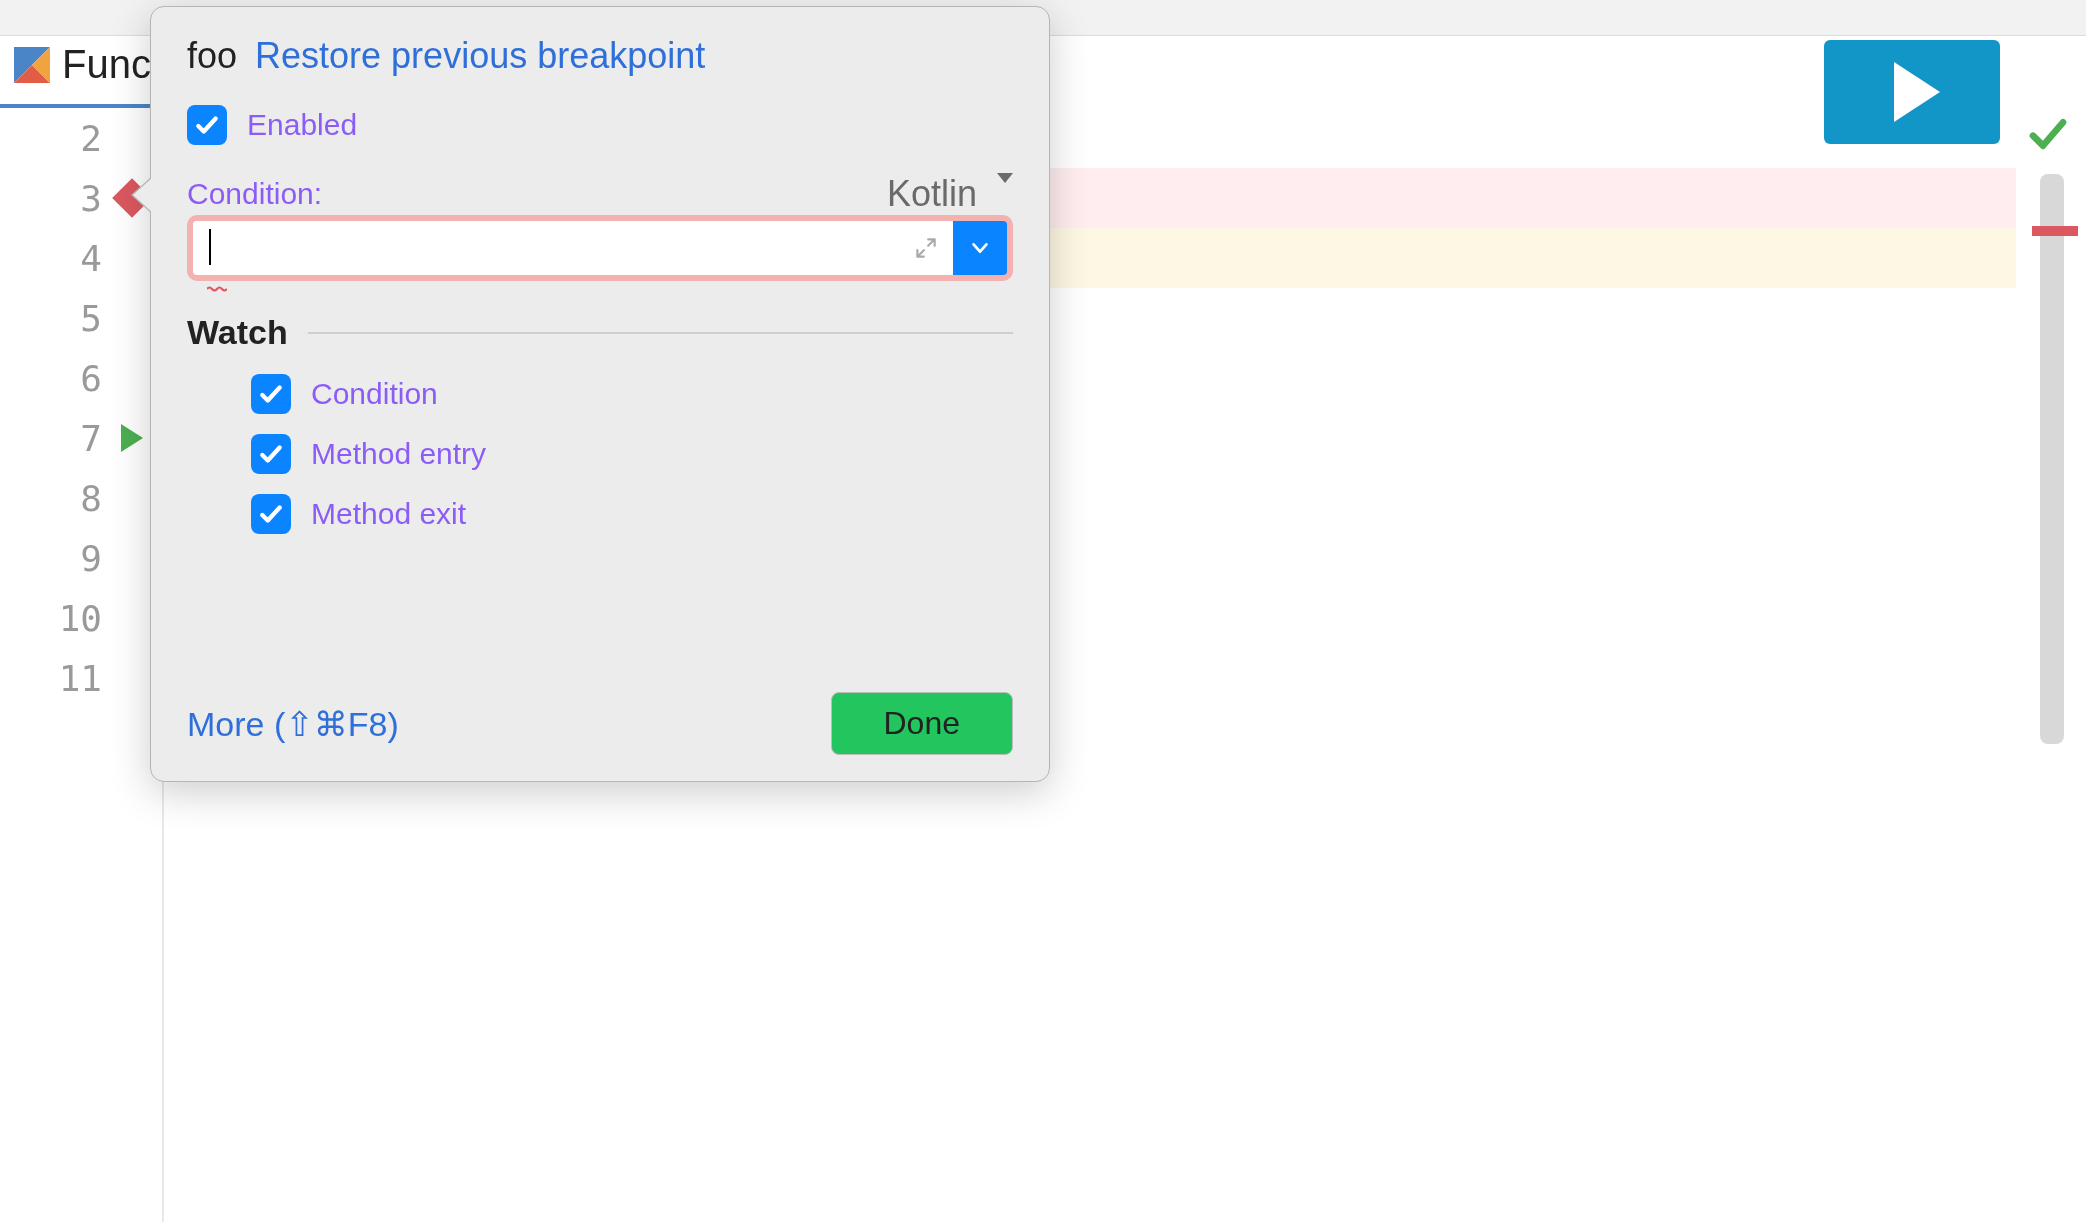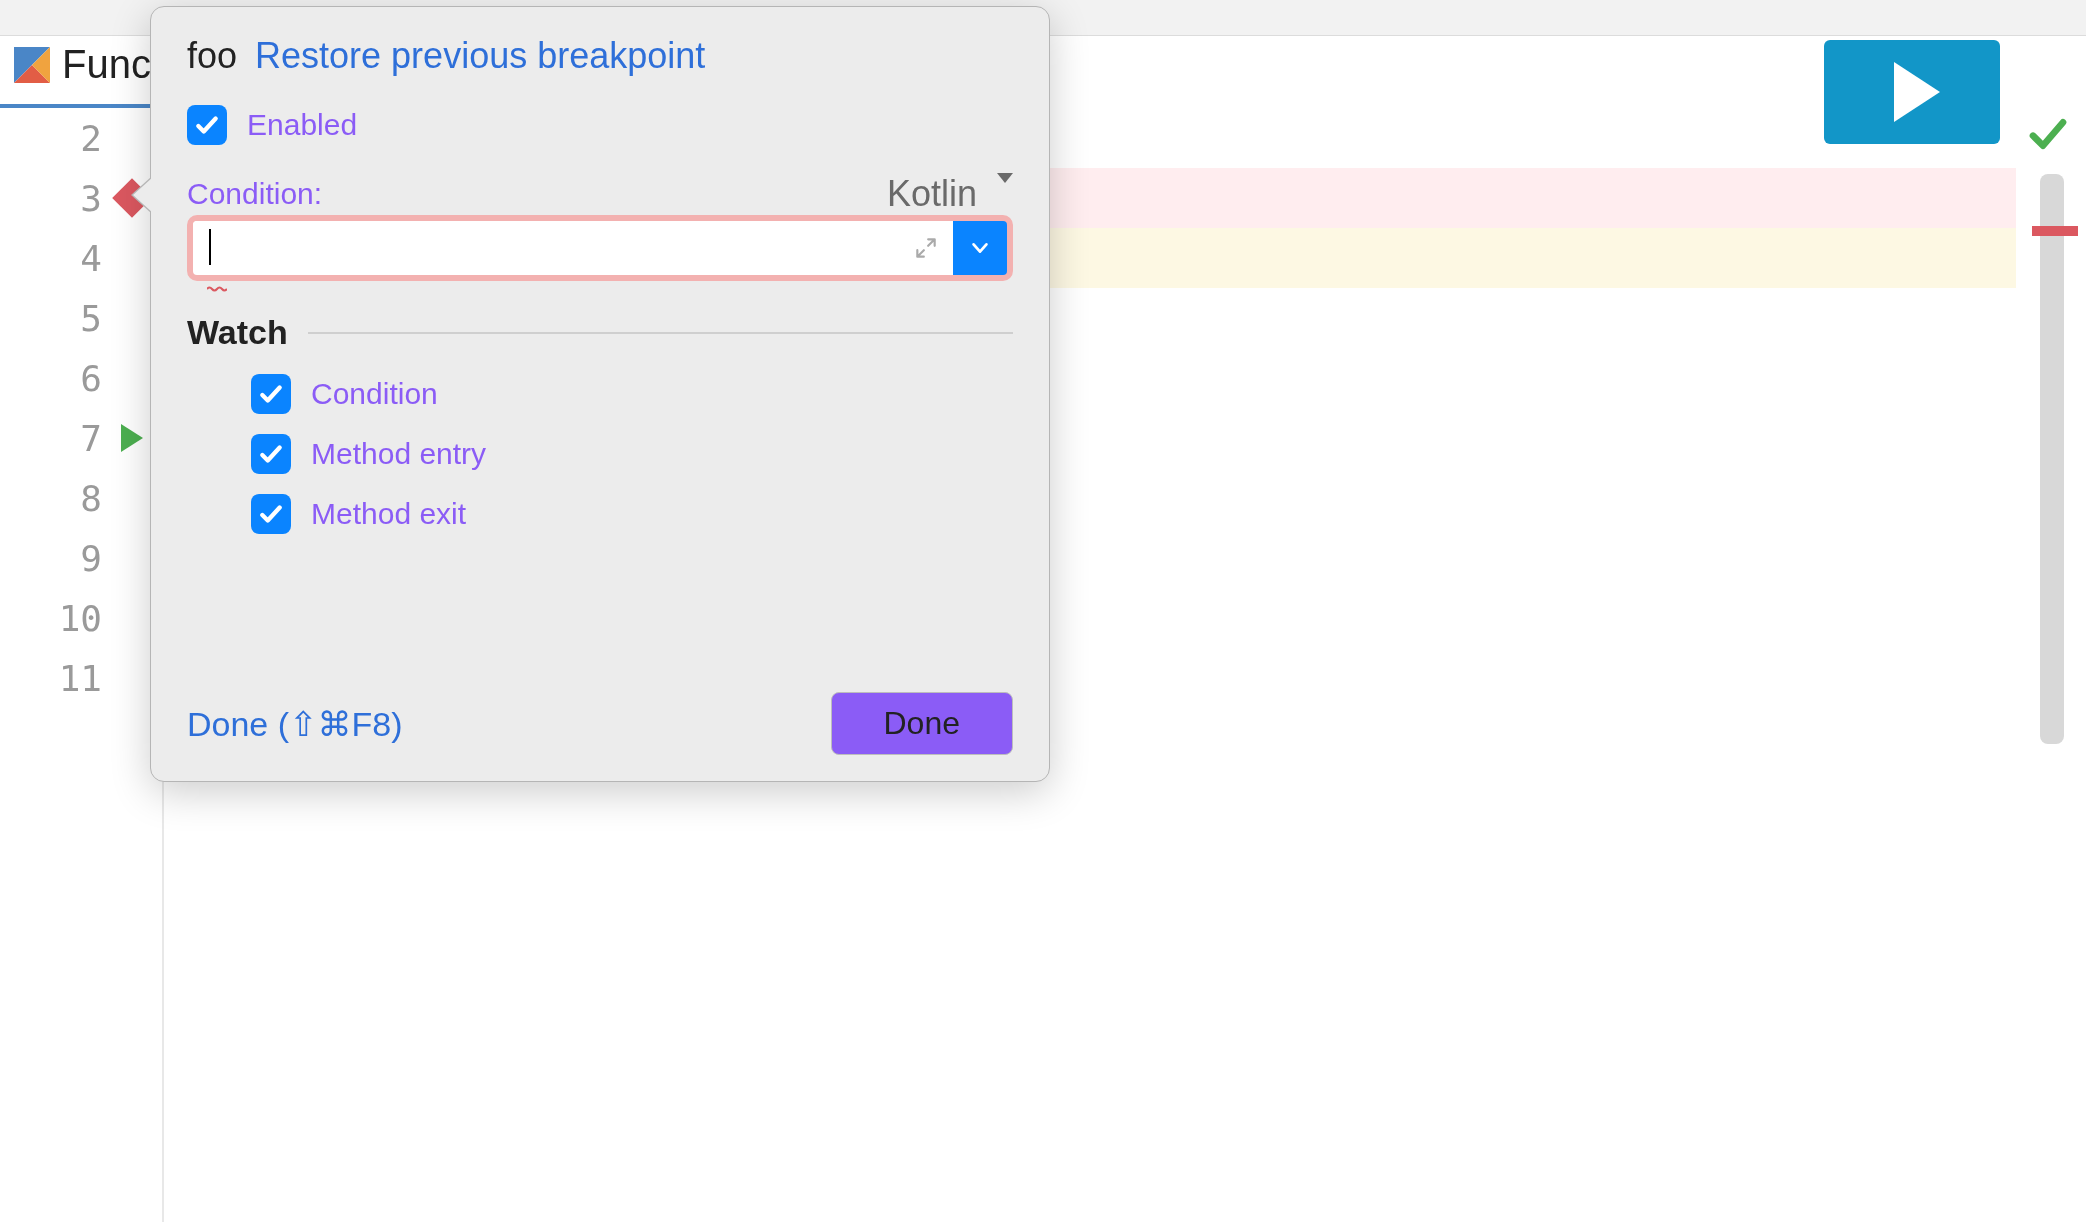--- a/index.html
+++ b/index.html
@@ -323,21 +323,21 @@
     display: flex;
     align-items: center;
     justify-content: space-between;
   }
   .more-link {
     color: #2e6fd9;
     font-size: 34px;
     cursor: pointer;
   }
   .done-btn {
-    background: #8b5cf6;
+    background: #22c55e;
     border: 1.5px solid #bdbdbd;
     border-radius: 8px;
     padding: 12px 52px;
     font-size: 32px;
     color: #222;
     cursor: pointer;
   }
 
   .caret-blink {
     position: absolute;
@@ -512,16 +512,16 @@
       <span class="checkbox">
         <svg viewBox="0 0 24 24">
             <polyline points="4,13 9,18 20,6" fill="none" stroke="#fff" stroke-width="4" stroke-linecap="round" stroke-linejoin="round"></polyline>
           </svg>
       </span>
       <span class="label">Method exit</span>
     </div>
   </div>
 
   <div class="popover-footer">
-    <span class="more-link">Done (⇧⌘F8)</span>
+    <span class="more-link">More (⇧⌘F8)</span>
     <button class="done-btn">Done</button>
   </div>
 </div>
 
 </body></html>

